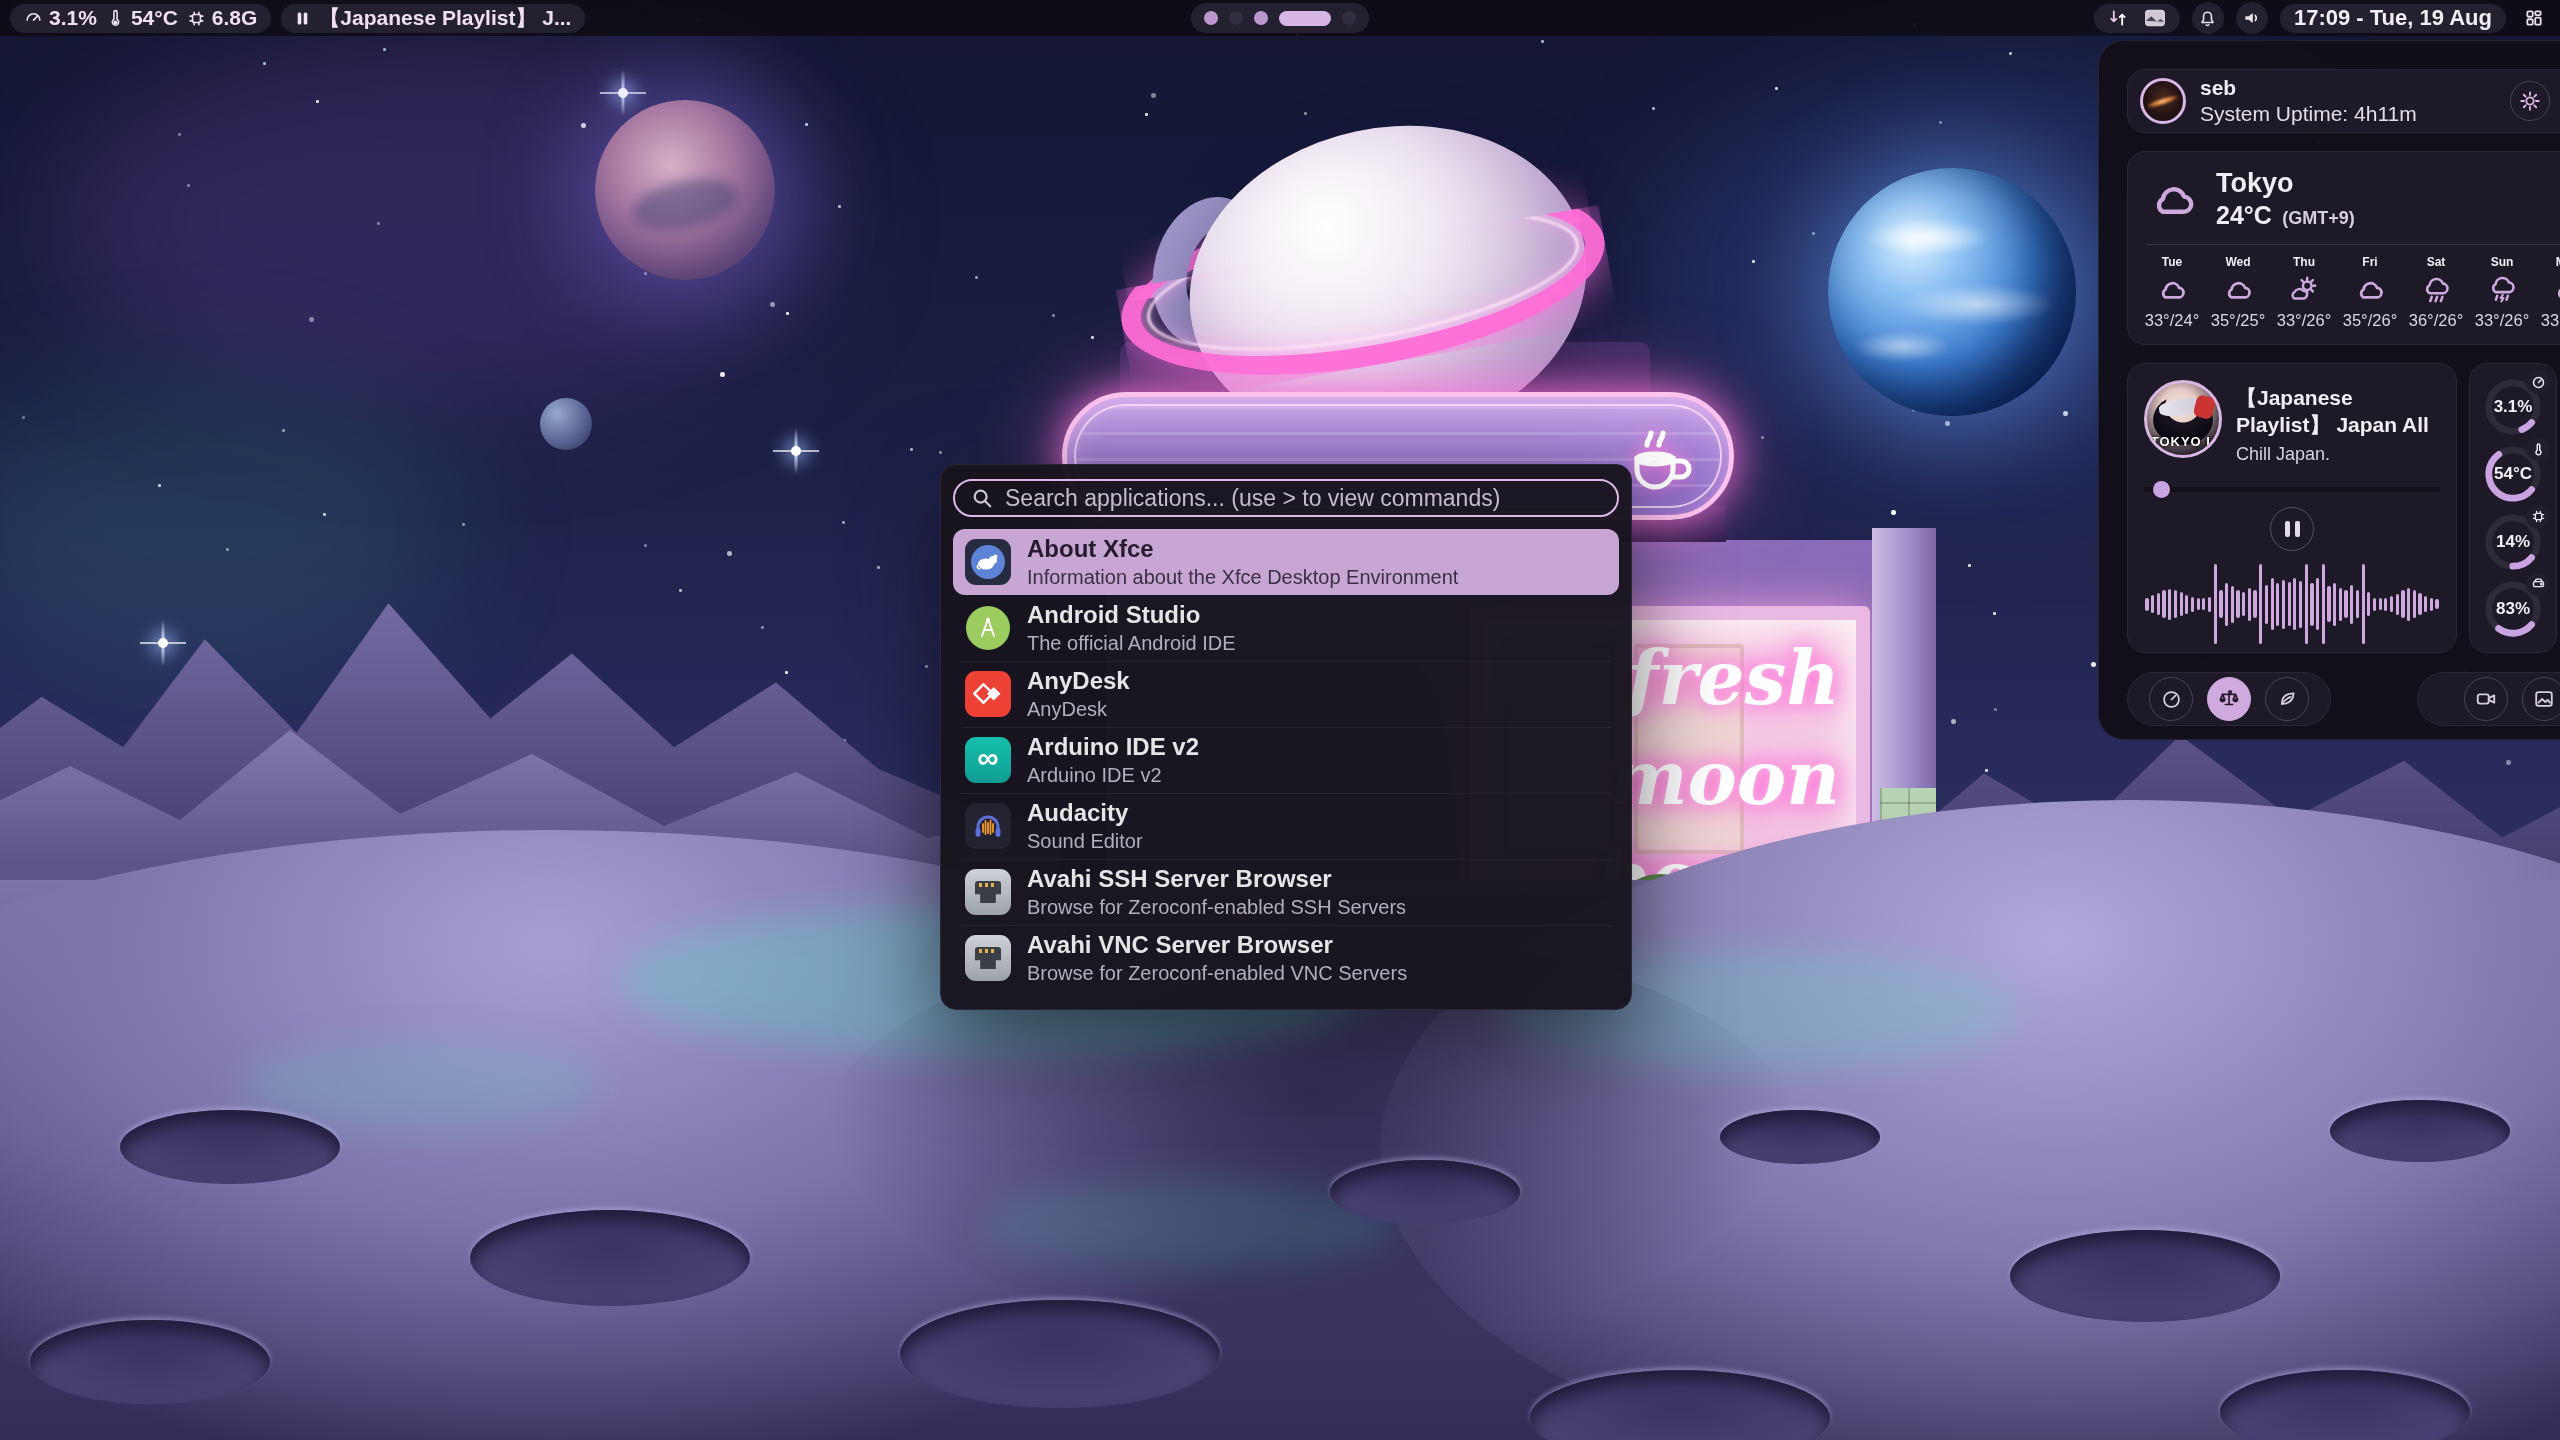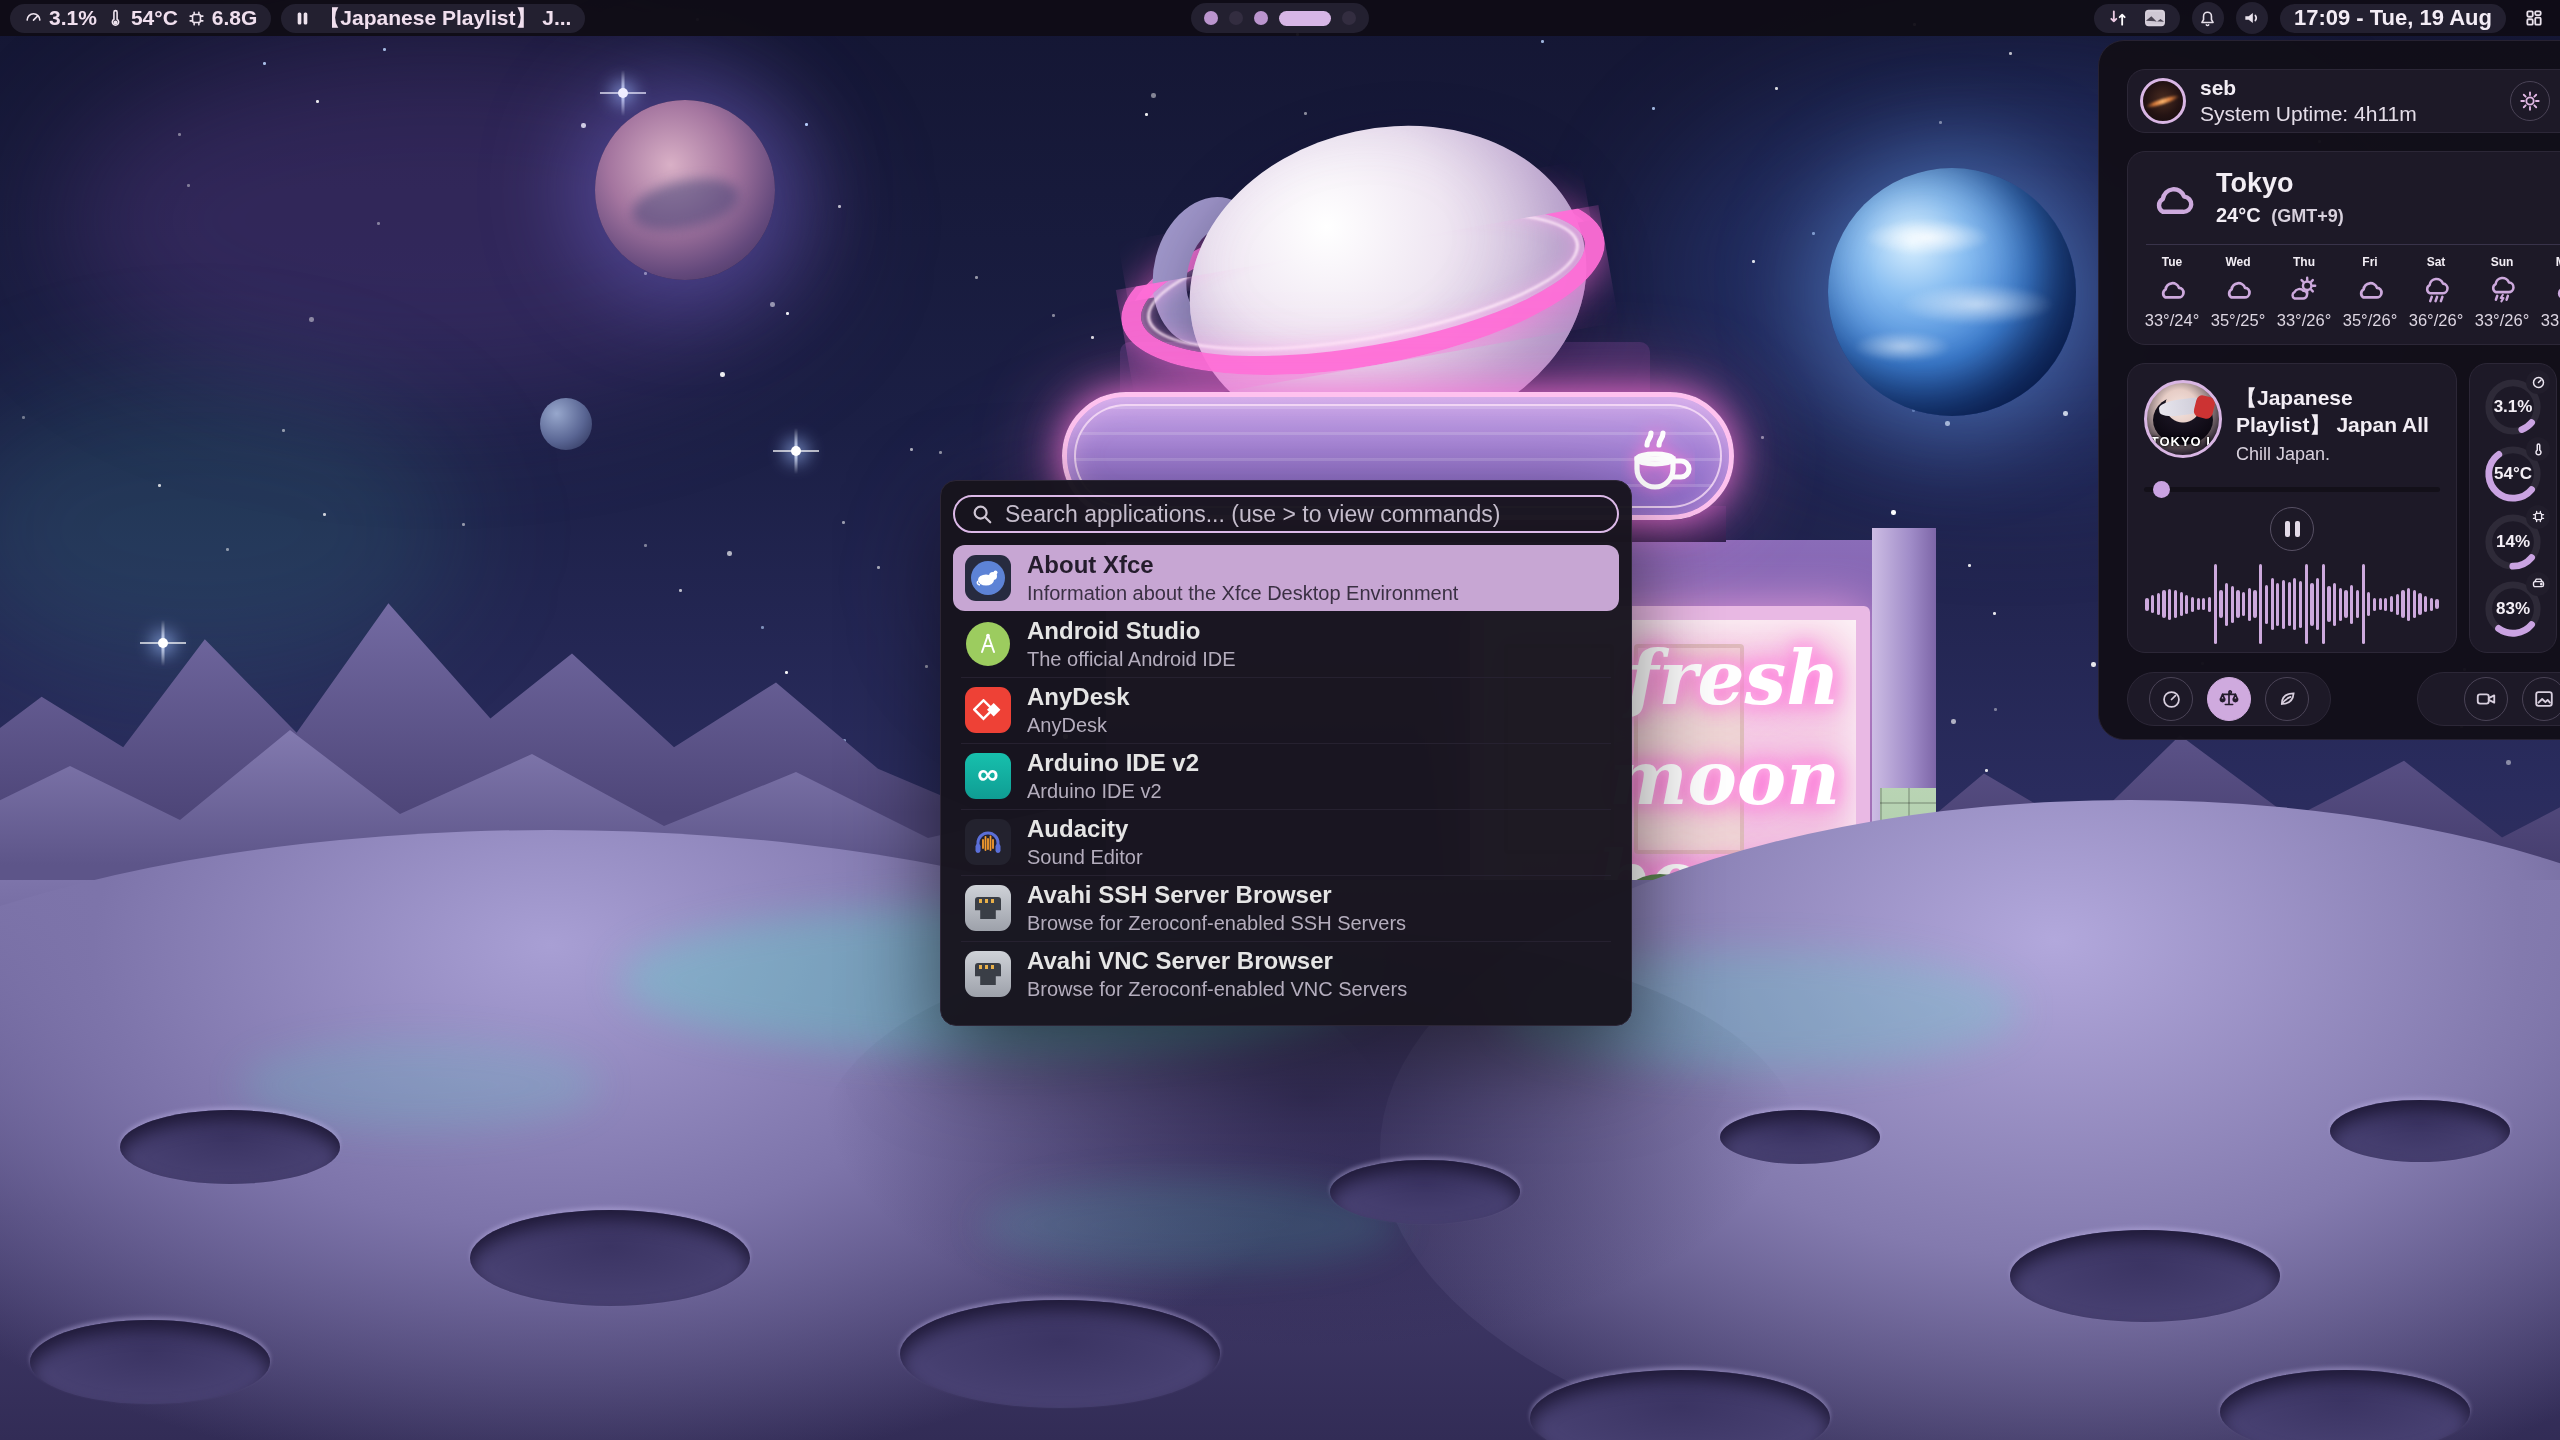--- a/index.html
+++ b/index.html
@@ -154,21 +154,21 @@
   .ws-dot { width:14px; height:14px; border-radius:50%; }
   .ws-on { background:#bb95ce; }
   .ws-off { background:#332d40; }
   .ws-active { width:52px; height:15px; border-radius:8px; background:#d7b6e6; }
   .tb-right { margin-left:auto; display:flex; align-items:center; gap:12px; }
   .tb-circle { width:32px; height:32px; border-radius:50%; background:#232030;
     display:flex; align-items:center; justify-content:center; }
   .clock { font-weight:bold; font-size:22px; color:#f3ecf5; }
 
   
-  .launcher { position:absolute; left:940px; top:480px; width:692px; height:546px; z-index:50;
+  .launcher { position:absolute; left:940px; top:464px; width:692px; height:546px; z-index:50;
     background:rgba(23,20,29,.97); border:1px solid #2c2636; border-radius:16px;
     box-shadow:0 30px 90px rgba(0,0,0,.55); padding:14px 12px; }
   .search-box { display:flex; align-items:center; gap:12px; height:38px; border-radius:19px;
     border:2px solid #dcb9e8; padding:0 16px; color:#c9c0cf; }
   .search-box input { flex:1; background:transparent; border:none; outline:none;
     color:#e8e0ec; font-size:23px; font-family:"Liberation Sans", sans-serif; }
   .search-box input::placeholder { color:#c4bccb; }
   .app-list { margin-top:12px; }
   .app-row { display:flex; align-items:center; gap:16px; height:66px; padding:0 12px;
     border-radius:12px; position:relative; cursor:pointer; }
@@ -213,21 +213,21 @@
   .user-texts { display:flex; flex-direction:column; gap:2px; }
   .user-name { font-size:21px; font-weight:bold; }
   .user-uptime { font-size:21px; color:#e4dde8; }
   .user-actions { margin-left:auto; display:flex; gap:10px; }
   .round-btn { width:40px; height:40px; border-radius:50%; border:1.5px solid #4a4356;
     background:transparent; display:flex; align-items:center; justify-content:center; cursor:pointer; }
 
   .weather-card { margin-top:18px; padding:16px 18px 14px; }
   .weather-head { display:flex; align-items:center; gap:16px; }
   .weather-city { font-size:27px; font-weight:bold; line-height:30px; }
-  .weather-now { font-size:20px; font-weight:bold; line-height:34px; }
+  .weather-now { font-size:25px; font-weight:bold; line-height:34px; }
   .weather-tz { font-size:18px; font-weight:bold; color:#d7d0dc; margin-left:6px; }
   .weather-divider { height:1px; background:#39334a; margin:12px 0 10px; }
   .weather-days { display:flex; justify-content:space-between; }
   .wday { display:flex; flex-direction:column; align-items:center; gap:6px; width:52px; }
   .wday-name { font-size:12px; font-weight:bold; }
   .wday .wicon { color:#cda9dd; height:30px; display:flex; align-items:center; }
   .wday-temps { font-size:16.5px; color:#ddd6e2; white-space:nowrap; }
 
   .mid-row { margin-top:18px; display:flex; gap:12px; }
   .media-card { width:330px; height:290px; padding:16px; position:relative; }

